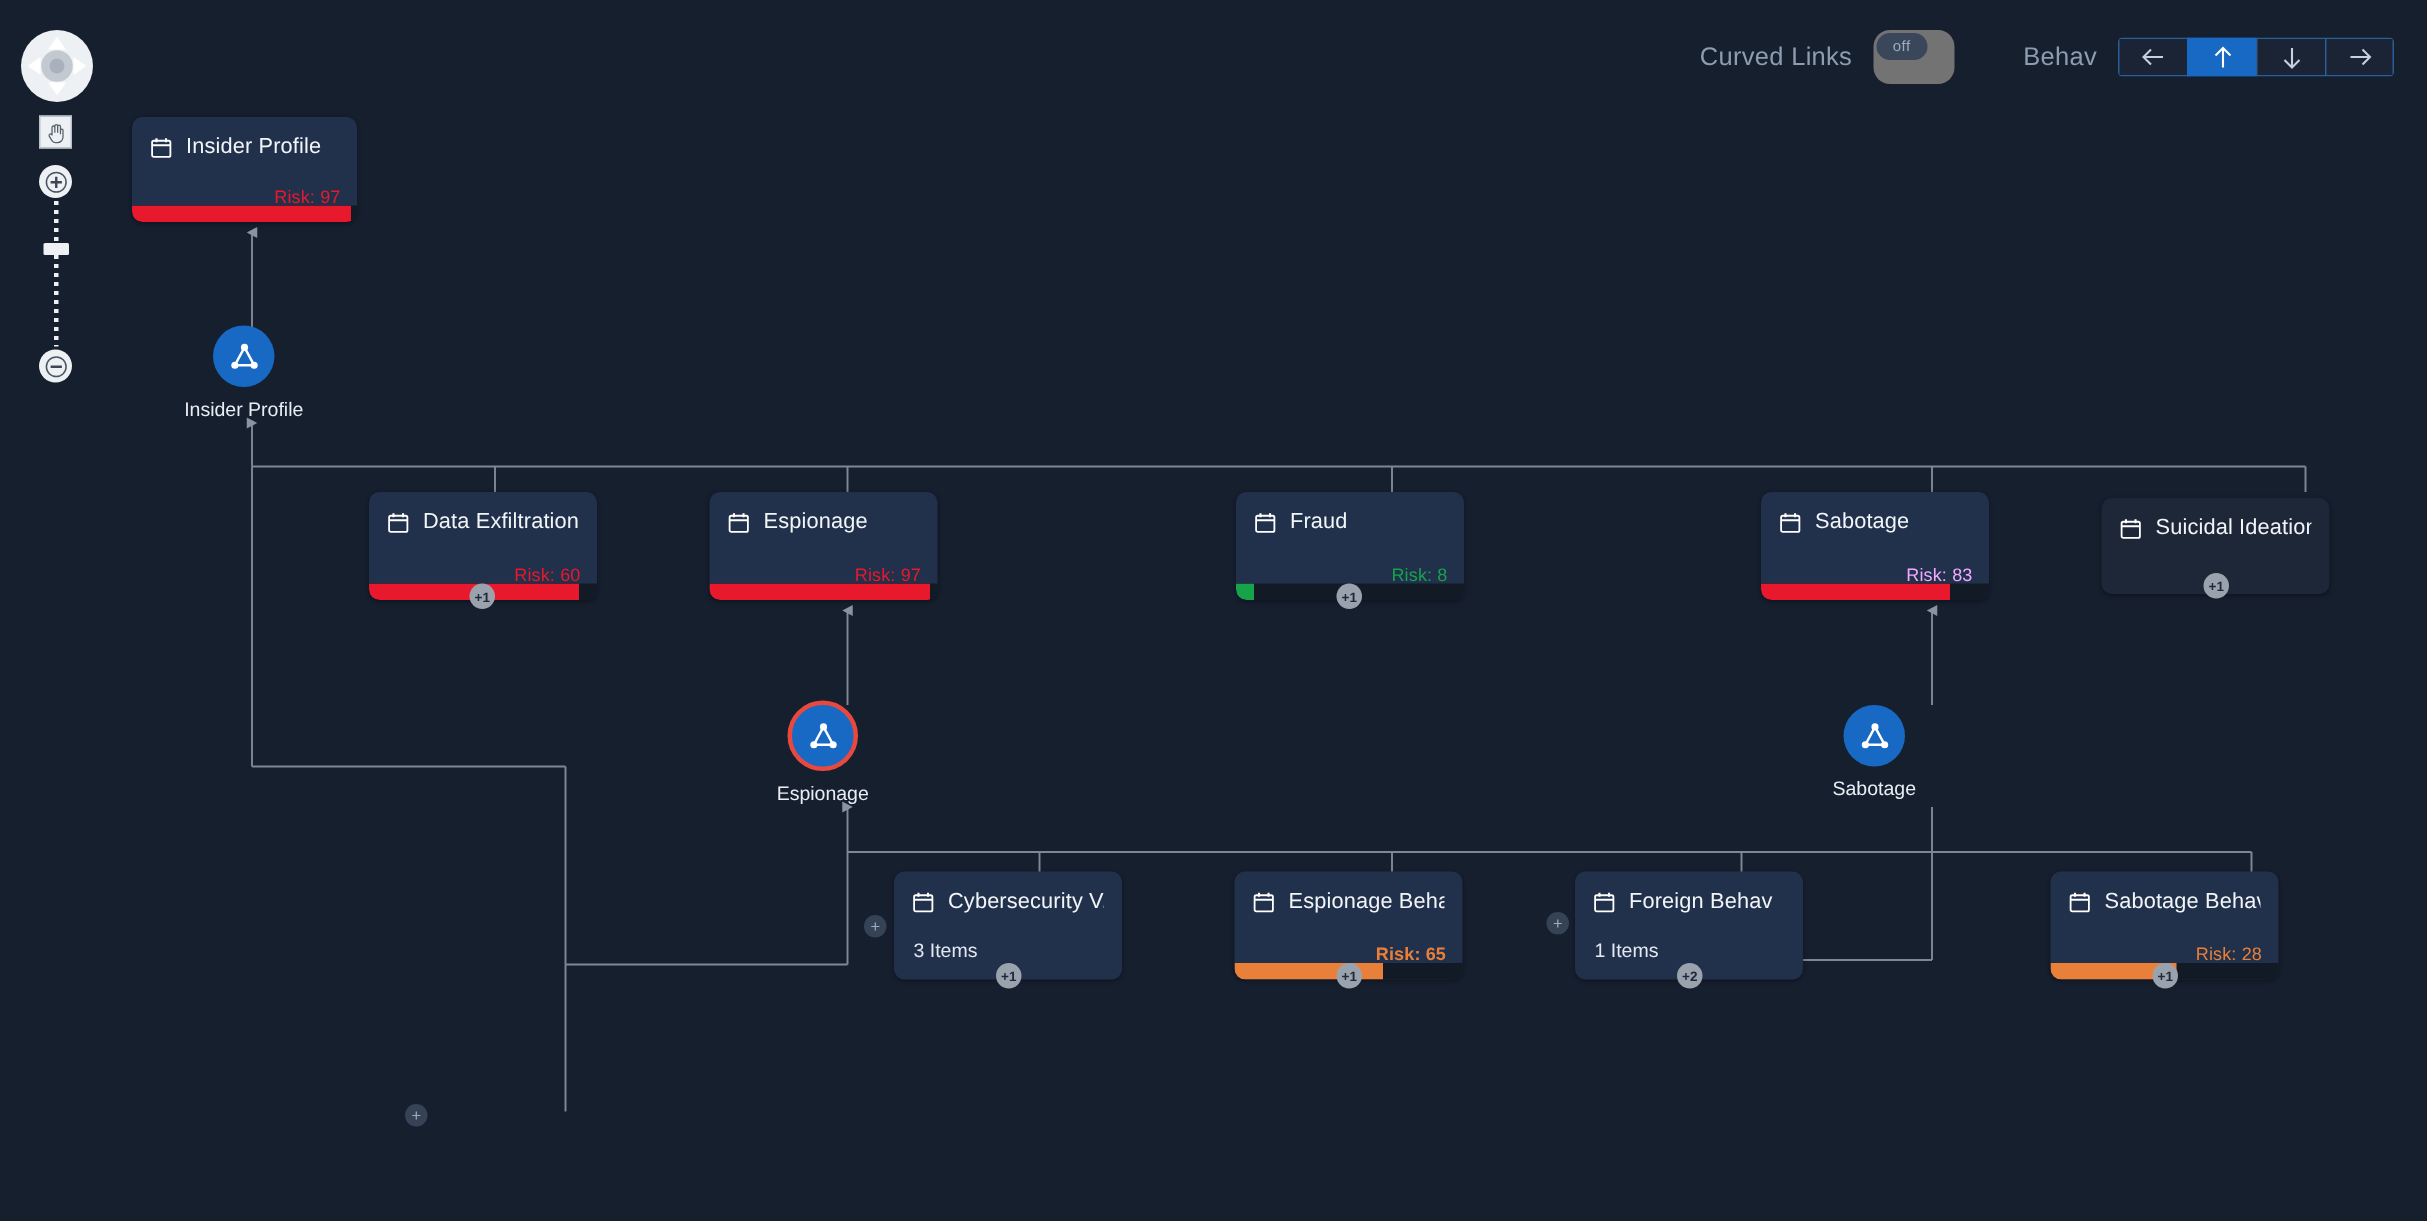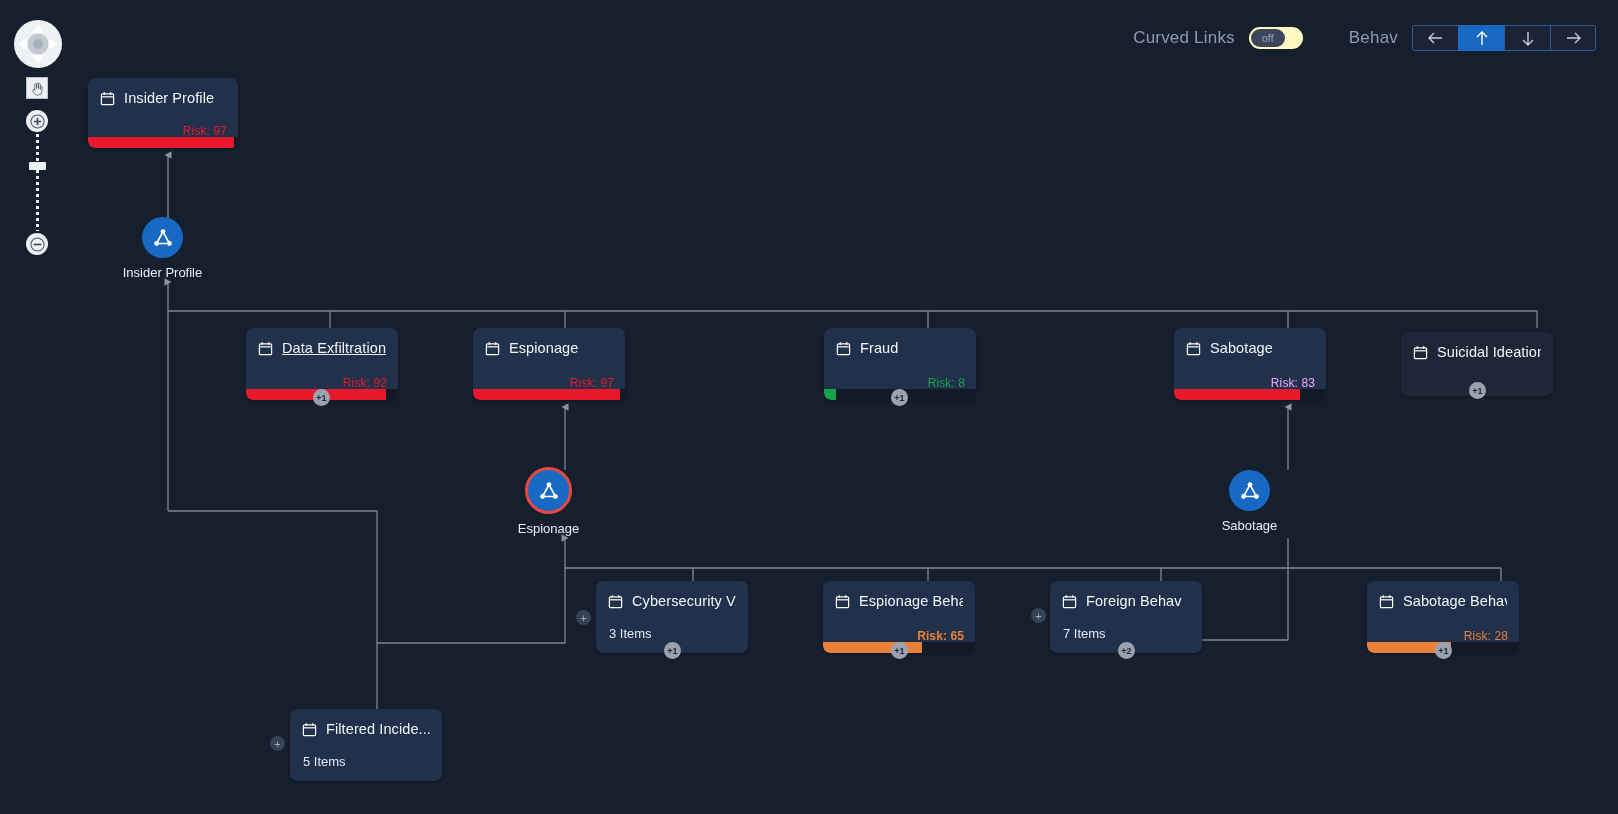--- a/index.html
+++ b/index.html
@@ -46,23 +46,23 @@
     color: #8e9cb0;
     font-size: 17px;
     letter-spacing: .2px;
     white-space: nowrap;
   }
 
   
   .toggle-wrap { margin-left: 14px; margin-right: 46px; }
   .toggle {
     width: 54px;
-    height: 22px;
+    height: 36px;
     border-radius: 11px;
-    background: #fef9c3;
+    background: #737373;
     position: relative;
     display: flex;
     align-items: center;
     cursor: pointer;
   }
   .toggle .knob {
     position: absolute;
     left: 2px;
     top: 2px;
     width: 34px;
@@ -448,30 +448,30 @@
         <path d="M4.6,1.3 L4.6,4 M11.4,1.3 L11.4,4" stroke="#ffffff" stroke-width="1.5"></path>
       </svg>
       <span class="card-title">Insider Profile</span>
     </div>
     <div class="card-risk" style="color:#e8192c;">Risk: 97</div>
     <div class="card-bar">
       <div class="fill" style="width:97%; background:#e8192c;"></div>
     </div>
   </div>
 
-  <div class="card" style="left:246px; top:328px; width:152px; height:72px;text-decoration:underline;">
+  <div class="card" style="left:246px; top:328px; width:152px; height:72px;">
     <div class="card-head">
       <svg class="cal-icon" width="15" height="15" viewBox="0 0 16 16">
         <rect x="1.5" y="3" width="13" height="11.5" rx="1.2" fill="none" stroke="#ffffff" stroke-width="1.3"></rect>
         <path d="M1.5,6.2 L14.5,6.2" stroke="#ffffff" stroke-width="1.3"></path>
         <path d="M4.6,1.3 L4.6,4 M11.4,1.3 L11.4,4" stroke="#ffffff" stroke-width="1.5"></path>
       </svg>
       <span class="card-title">Data Exfiltration</span>
     </div>
-    <div class="card-risk" style="color:#e8192c;">Risk: 92</div>
+    <div class="card-risk" style="color:#e8192c;">Risk: 60</div>
     <div class="card-bar">
       <div class="fill" style="width:92%; background:#e8192c;"></div>
     </div>
     <div class="card-badge" style="left:67px;">+1</div>
   </div>
 
   <div class="card" style="left:473px; top:328px; width:152px; height:72px;">
     <div class="card-head">
       <svg class="cal-icon" width="15" height="15" viewBox="0 0 16 16">
         <rect x="1.5" y="3" width="13" height="11.5" rx="1.2" fill="none" stroke="#ffffff" stroke-width="1.3"></rect>
@@ -560,51 +560,40 @@
 
   <div class="card" style="left:1050px; top:581px; width:152px; height:72px;">
     <div class="card-head">
       <svg class="cal-icon" width="15" height="15" viewBox="0 0 16 16">
         <rect x="1.5" y="3" width="13" height="11.5" rx="1.2" fill="none" stroke="#ffffff" stroke-width="1.3"></rect>
         <path d="M1.5,6.2 L14.5,6.2" stroke="#ffffff" stroke-width="1.3"></path>
         <path d="M4.6,1.3 L4.6,4 M11.4,1.3 L11.4,4" stroke="#ffffff" stroke-width="1.5"></path>
       </svg>
       <span class="card-title">Foreign Behav</span>
     </div>
-    <div class="card-items">7 Items</div>
+    <div class="card-items">1 Items</div>
     <div class="card-badge" style="left:68px;">+2</div>
   </div>
 
   <div class="card" style="left:1367px; top:581px; width:152px; height:72px;">
     <div class="card-head">
       <svg class="cal-icon" width="15" height="15" viewBox="0 0 16 16">
         <rect x="1.5" y="3" width="13" height="11.5" rx="1.2" fill="none" stroke="#ffffff" stroke-width="1.3"></rect>
         <path d="M1.5,6.2 L14.5,6.2" stroke="#ffffff" stroke-width="1.3"></path>
         <path d="M4.6,1.3 L4.6,4 M11.4,1.3 L11.4,4" stroke="#ffffff" stroke-width="1.5"></path>
       </svg>
       <span class="card-title">Sabotage Behavi...</span>
     </div>
     <div class="card-risk" style="color:#e8803a;">Risk: 28</div>
     <div class="card-bar">
       <div class="fill" style="width:55%; background:#e8803a;"></div>
     </div>
     <div class="card-badge" style="left:68px;">+1</div>
   </div>
 
-  <div class="card" style="left:290px; top:709px; width:152px; height:72px;">
-    <div class="card-head">
-      <svg class="cal-icon" width="15" height="15" viewBox="0 0 16 16">
-        <rect x="1.5" y="3" width="13" height="11.5" rx="1.2" fill="none" stroke="#ffffff" stroke-width="1.3"></rect>
-        <path d="M1.5,6.2 L14.5,6.2" stroke="#ffffff" stroke-width="1.3"></path>
-        <path d="M4.6,1.3 L4.6,4 M11.4,1.3 L11.4,4" stroke="#ffffff" stroke-width="1.5"></path>
-      </svg>
-      <span class="card-title">Filtered Incide...</span>
-    </div>
-    <div class="card-items">5 Items</div>
-  </div>
 
   <div class="plus-node" style="left:576px; top:610px;">+</div>
   <div class="plus-node" style="left:1031px; top:608px;">+</div>
   <div class="plus-node" style="left:270px; top:736px;">+</div>
 
   <div class="group-node" style="left:142px; top:217px;">
     <div class="gn-circle">
       <svg width="22" height="22" viewBox="0 0 24 24">
         <path d="M12,5 L19,18 L5,18 Z" fill="none" stroke="#ffffff" stroke-width="1.8"></path>
         <circle cx="12" cy="5" r="2.6" fill="#ffffff"></circle>

